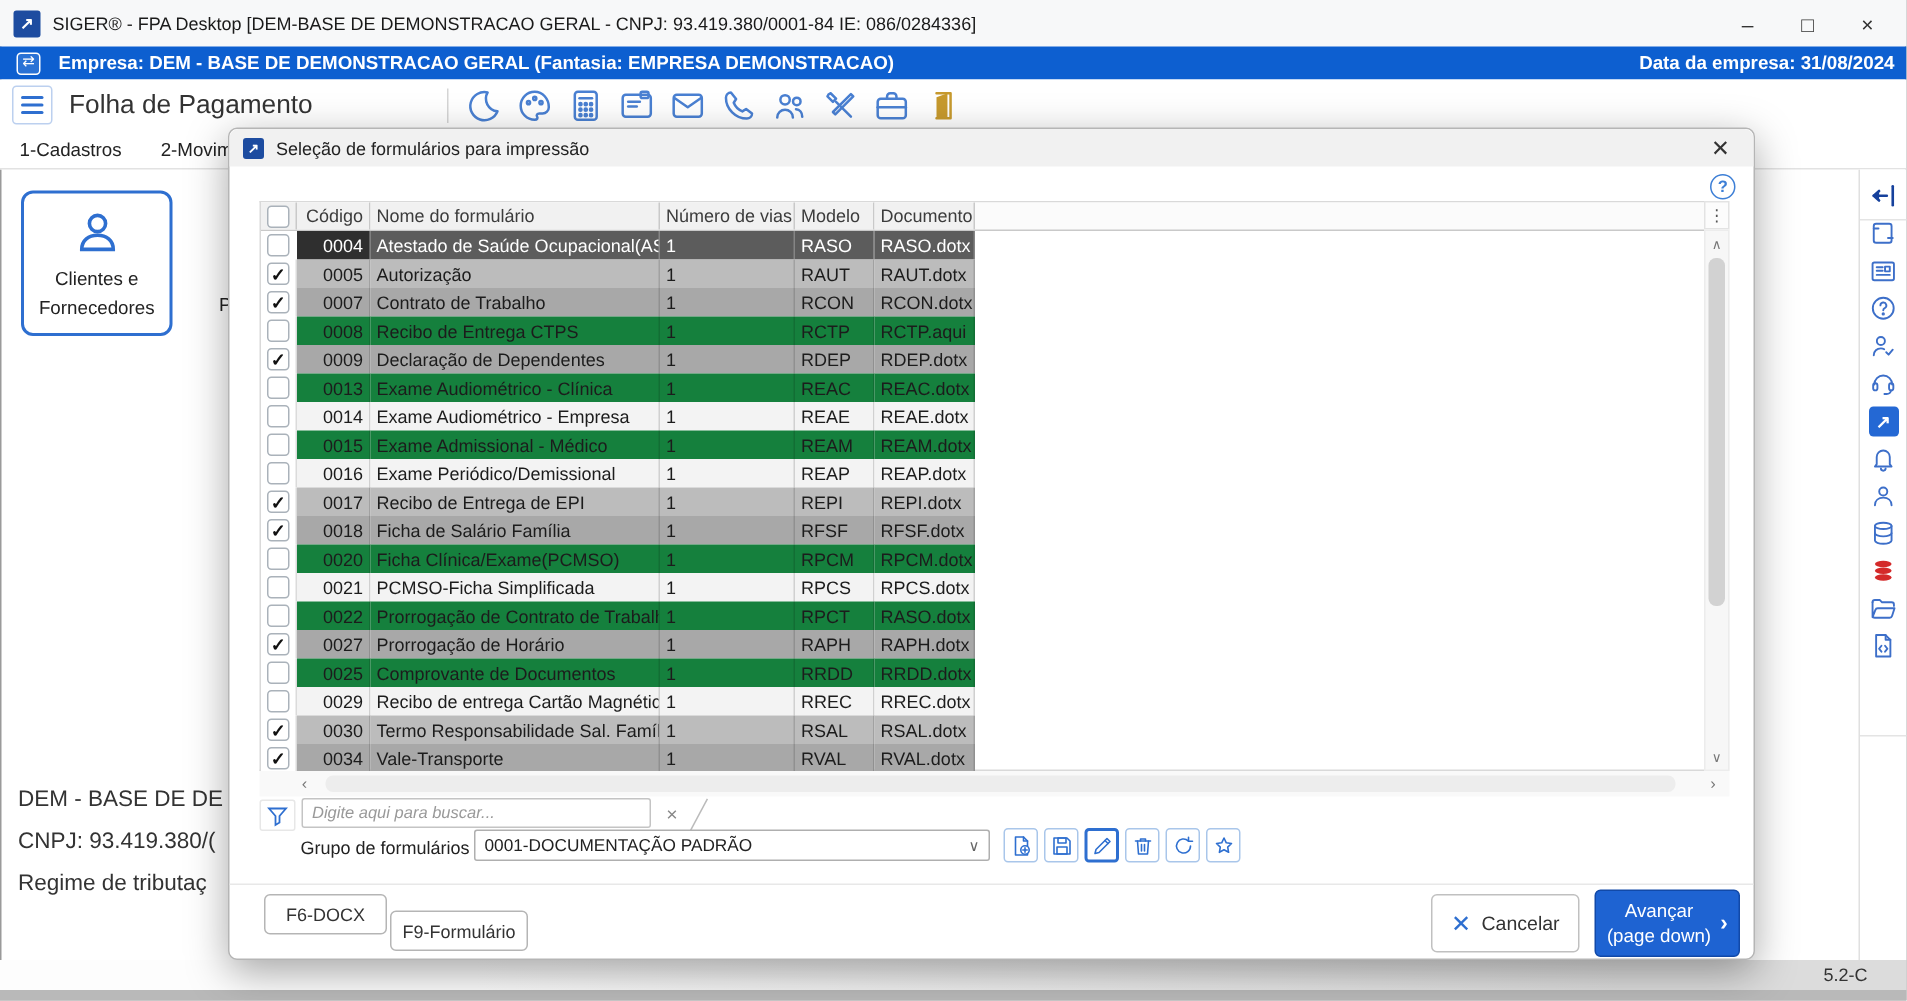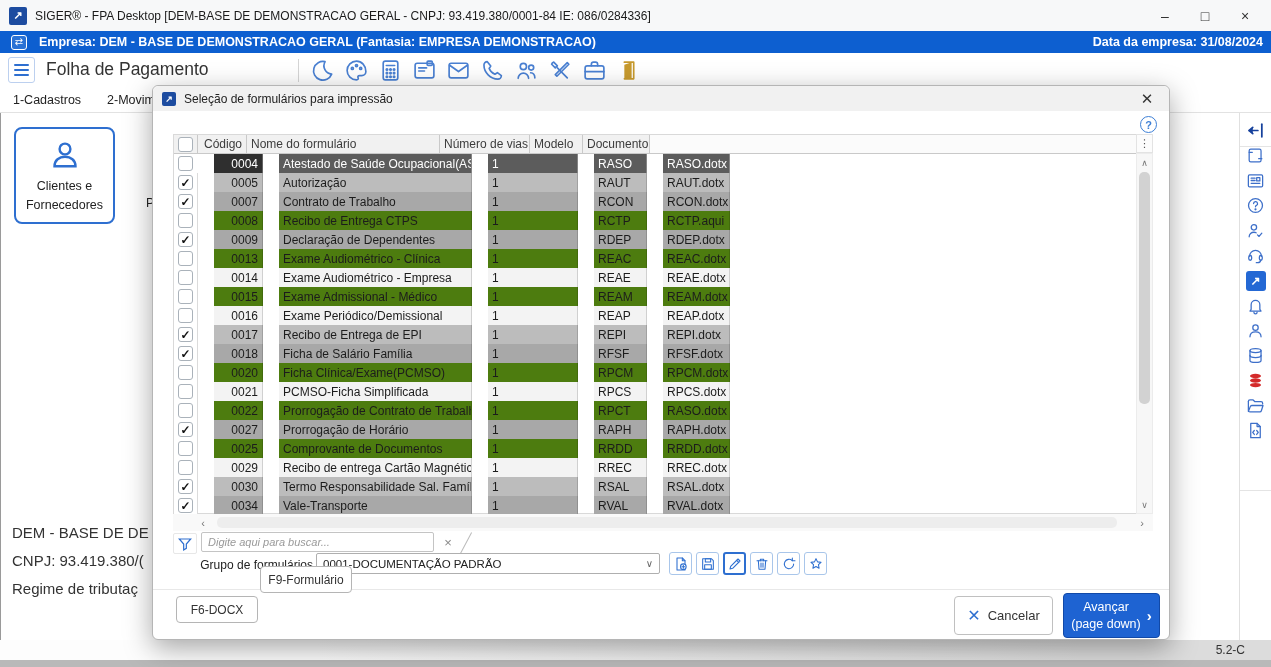--- a/index.html
+++ b/index.html
@@ -61,31 +61,31 @@
   .dlg-titlebar { position:absolute; left:0; top:0; width:100%; height:25px; background:#f1f1f1; border-radius:6px 6px 0 0; display:flex; align-items:center; }
   .dlg-logo { width:14px; height:14px; background:#1d4ca0; border-radius:2px; margin-left:9px; color:#fff; font-size:9px; font-weight:bold; display:flex; align-items:center; justify-content:center; }
   .dlg-title { font-size:12px; color:#222; margin-left:8px; }
   .dlg-close { position:absolute; right:10px; top:0; width:24px; height:25px; display:flex; align-items:center; justify-content:center; font-size:15px; color:#333; }
   .dlg-help { position:absolute; right:12px; top:30px; width:17px; height:17px; border:1.4px solid #3d7fd6; border-radius:50%; color:#3d7fd6; font-size:11px; font-weight:bold; display:flex; align-items:center; justify-content:center; }
 
   
   .grid { position:absolute; left:20px; top:48px; width:963px; height:380px; border:1px solid #d9d9d9; border-right:none; background:#fff; }
   .thead { display:flex; height:19px; background:#fbfbfb; border-bottom:1px solid #c9c9c9; }
   .thead .hcell { font-size:12px; color:#3c3c3c; background:#f1f1f1; border-right:1px solid #c9c9c9; display:flex; align-items:center; padding:0 4px; white-space:nowrap; overflow:hidden; }
-  .trow { display:flex; height:19px;gap:16px; }
+  .trow { display:flex; height:19px; }
   .cell { font-size:12px; display:flex; align-items:center; padding:0 4px; border-right:1px solid rgba(0,0,0,.14); white-space:nowrap; overflow:hidden; color:#1c1c1c; }
   .col-cb  { width:24px; justify-content:center; padding:0; }
   .col-cod { width:49px; justify-content:flex-end; }
   .col-nome{ width:193px; }
   .col-vias{ width:90px; }
   .col-mod { width:53px; }
   .col-doc { width:67px; }
   .cbcell { background:#fff !important; }
   .cbx { width:15px; height:15px; border:1px solid #aab2ba; border-radius:3px; background:#fff; font-size:12px; font-weight:bold; color:#111; display:flex; align-items:center; justify-content:center; line-height:1; }
-  .trow.unc.odd  .cell { background:#4d7c0f; }
+  .trow.unc.odd  .cell { background:#15803d; }
   .trow.unc.even .cell { background:#f3f3f3; }
   .trow.chk.odd  .cell { background:#bcbcbc; }
   .trow.chk.even .cell { background:#a8a8a8; }
   .trow.sel .cell { background:#5c5c5c; color:#fff; border-right-color:rgba(255,255,255,.25); }
   .trow.sel .col-cod { background:#2f2f2f; }
 
   
   .menu-dots { position:absolute; left:983px; top:48px; width:17px; height:19px; border:1px solid #e3e3e3; background:#fcfcfc; color:#555; font-size:11px; display:flex; align-items:center; justify-content:center; }
   .vscroll { position:absolute; left:983px; top:67px; width:17px; height:361px; background:#f7f7f7; border:1px solid #ececec; }
   .vs-up, .vs-dn { position:absolute; left:0; width:15px; height:15px; color:#777; font-size:9px; display:flex; align-items:center; justify-content:center; }
@@ -108,21 +108,21 @@
   .grp-select .chev { position:absolute; right:6px; color:#666; font-size:10px; }
   .grp-actions { position:absolute; left:516px; top:466px; display:flex; gap:4px; }
   .act-btn { width:23px; height:23px; border:1px solid #a9c6ea; border-radius:3px; background:#fff; color:#2e6fd0; display:flex; align-items:center; justify-content:center; }
   .act-btn svg { width:16px; height:16px; }
   .act-btn.active { border:2px solid #2e6fd0; }
 
   
   .ftr-div { position:absolute; left:0; top:503px; width:100%; height:1px; background:#e8e8e8; }
   .btn { position:absolute; background:#fff; border:1px solid #b5b5b5; border-radius:4px; font-family:"Liberation Sans",sans-serif; font-size:12px; color:#333; display:flex; align-items:center; justify-content:center; }
   .btn-f6 { left:23px; top:510px; width:82px; height:27px; }
-  .btn-f9 { left:107px; top:480px; width:92px; height:27px;text-align:right; }
+  .btn-f9 { left:107px; top:521px; width:92px; height:27px;text-align:right; }
   .btn-cancel { left:801px; top:510px; width:99px; height:39px; font-size:13px; gap:7px; border-color:#c0c0c0; }
   .btn-cancel .x { color:#2e6fd0; font-size:16px; }
   .btn-next { left:910px; top:507px; width:97px; height:45px; background:#1e63d2; border:1px solid #1149a8; color:#fff; font-size:12.5px; gap:6px; }
   .btn-next .lines { text-align:center; line-height:1.3; }
   .btn-next .l1::first-letter { text-decoration:underline; }
   .btn-next .chev { font-size:15px; font-weight:bold; }
 </style>
 </head>
 <body>
 

